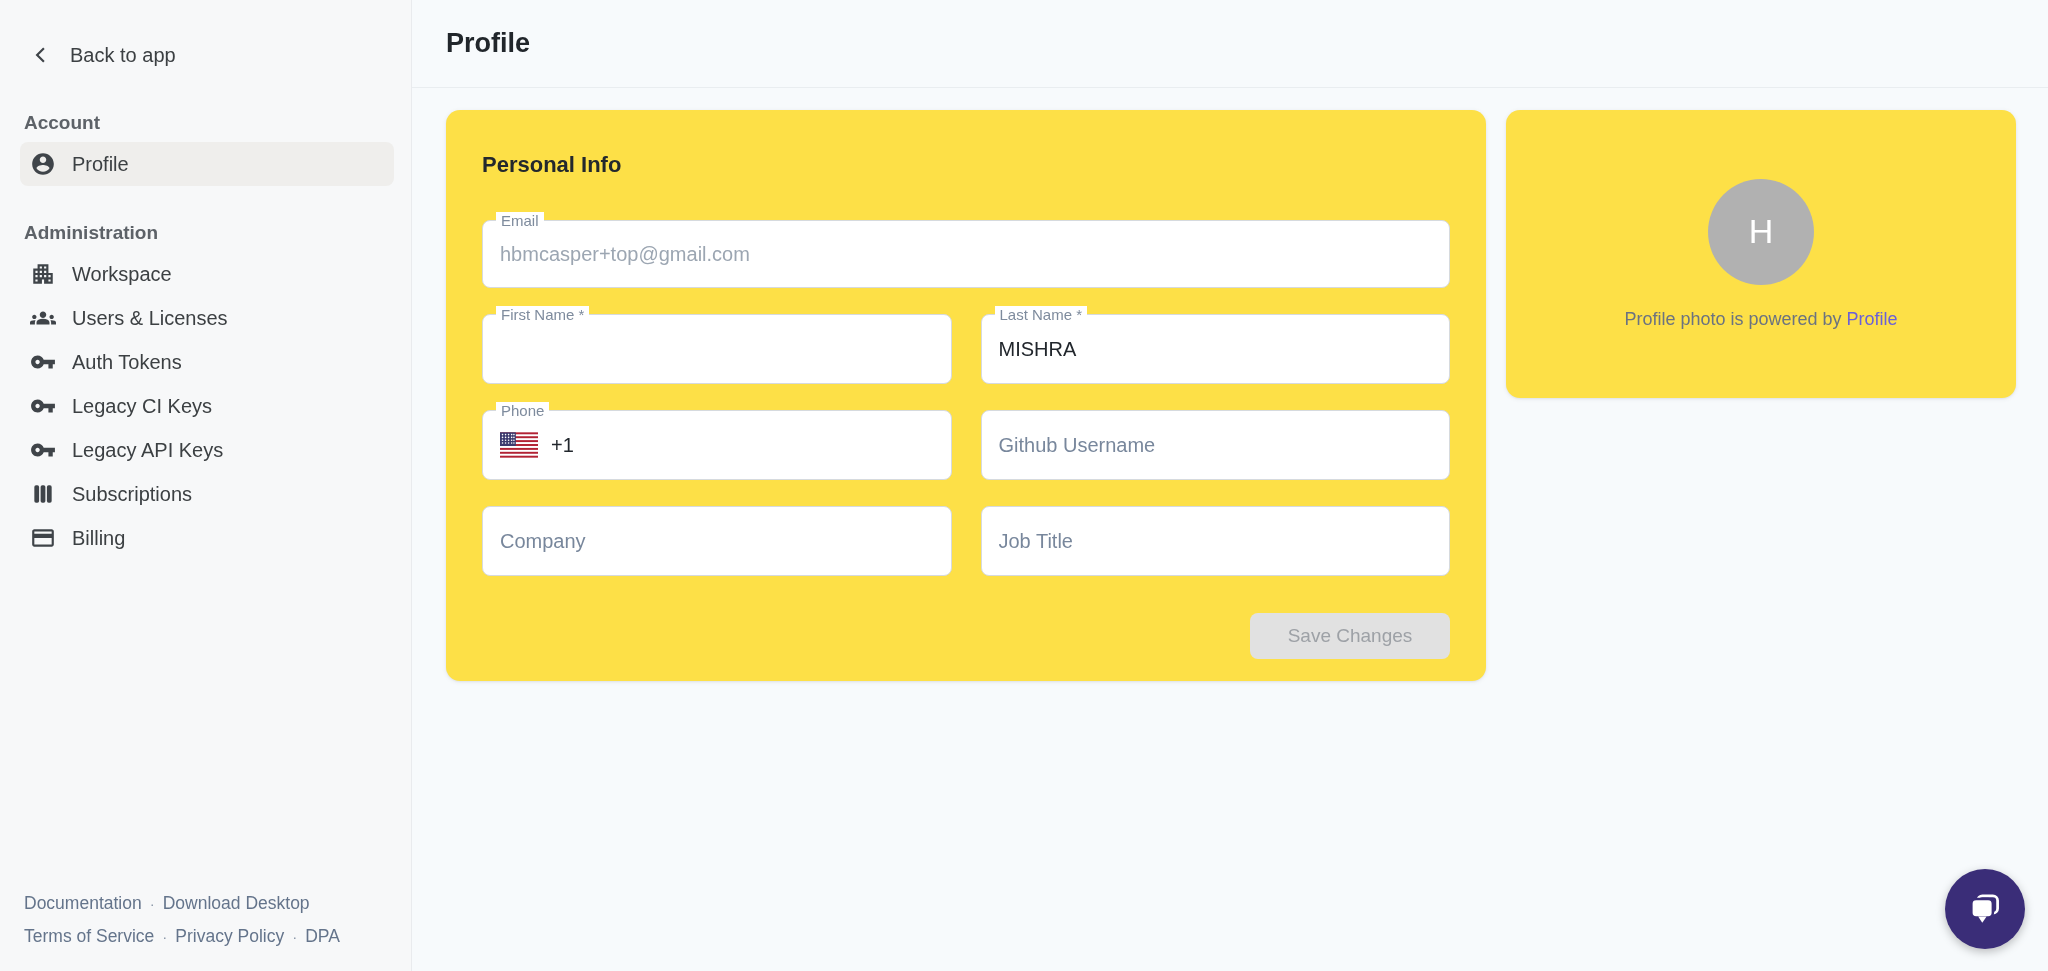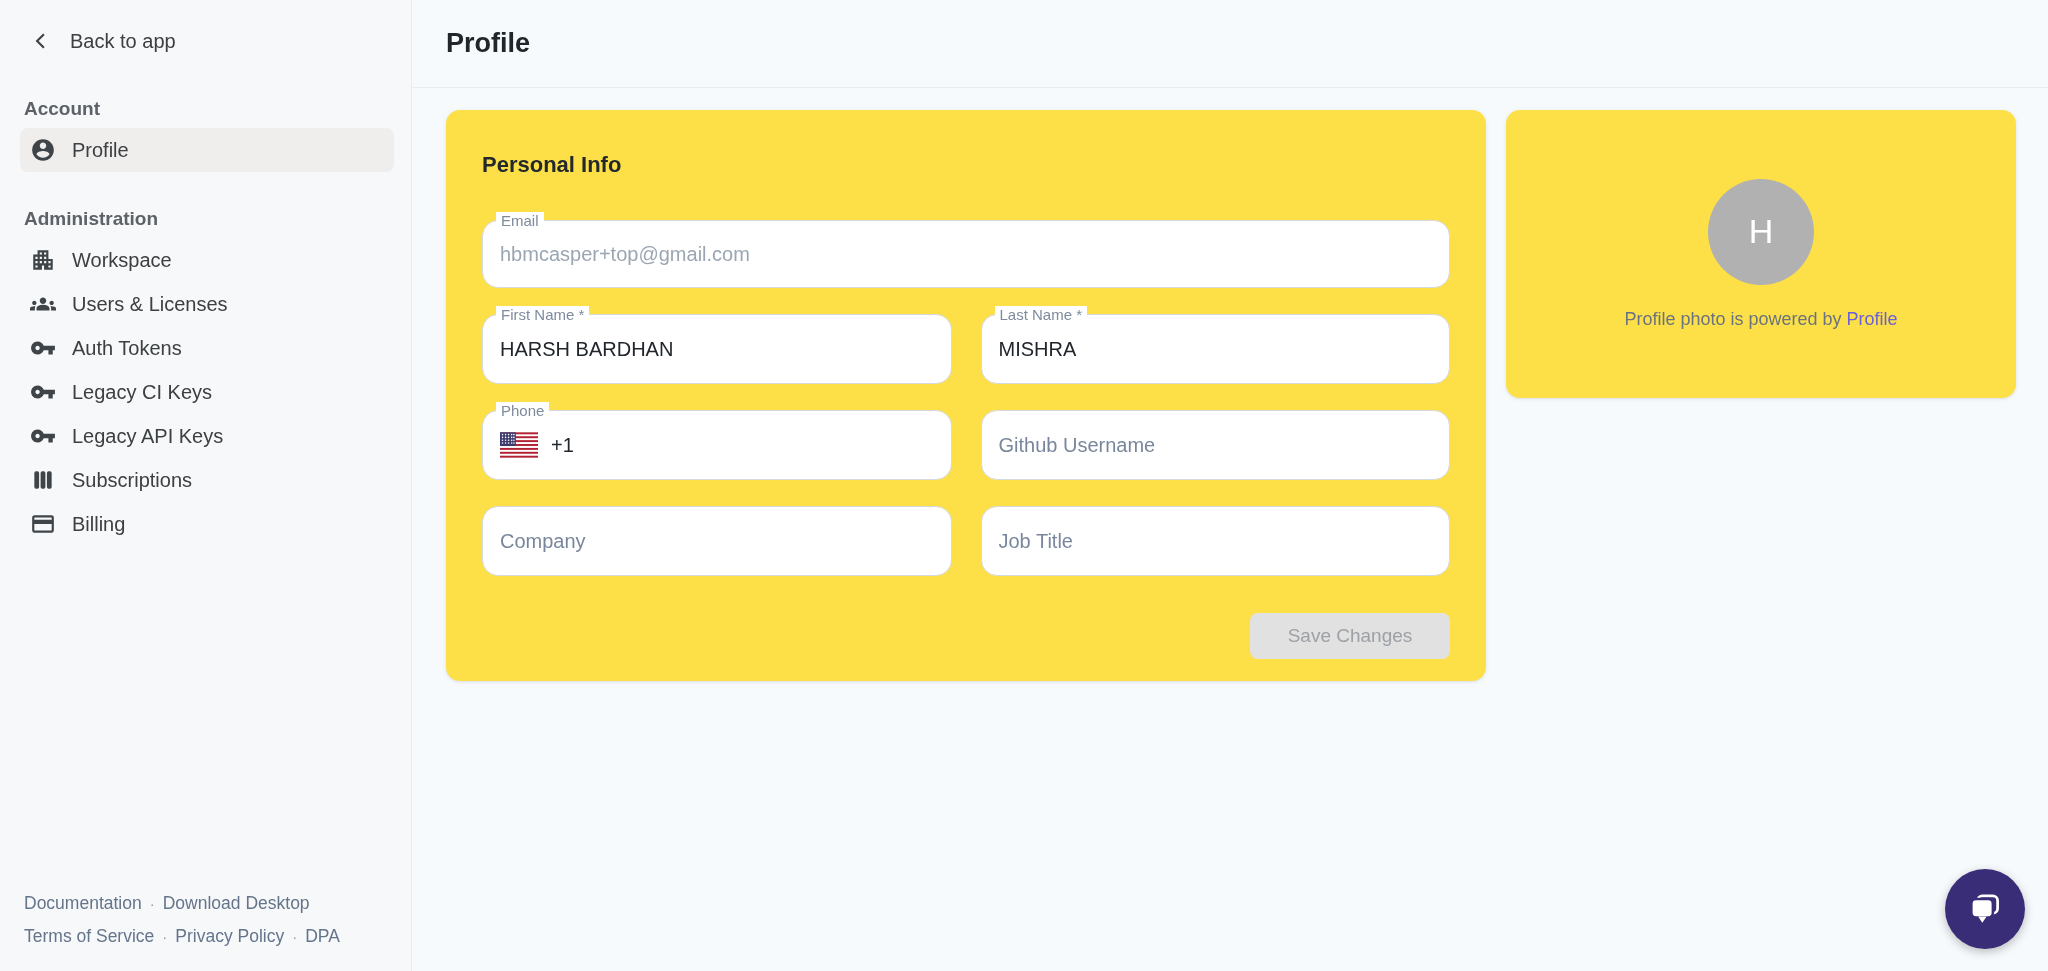--- a/index.html
+++ b/index.html
@@ -18,21 +18,21 @@
     height: 100%;
     background: #f7f8f9;
     border-right: 1px solid #e9ebee;
     position: relative;
     padding-top: 26px;
   }
   .back-row {
     display: flex;
     align-items: center;
     gap: 16px;
-    margin: 0 0 0 28px;
+    margin: 14px 0 0 28px;
     height: 30px;
     cursor: pointer;
     font-size: 20px;
     color: #3c4043;
   }
   .section-label {
     font-size: 19px;
     font-weight: 700;
     color: #5d6268;
     margin: 42px 0 8px 24px;
@@ -87,21 +87,21 @@
     background: #fde047;
     border-radius: 14px;
     box-shadow: 0 1px 2px rgba(0,0,0,.05), 0 1px 5px rgba(16,30,54,.07);
   }
   .personal-card { width: 1040px; height: 571px; padding: 36px; }
   .card-title { font-size: 22px; font-weight: 700; color: #23282d; margin: 6px 0 42px 0; }
 
   .field {
     position: relative;
     border: 1.5px solid #d6dade;
-    border-radius: 16px;
+    border-radius: 8px;
     background: #fff;
     display: flex;
     align-items: center;
     padding: 8px 17px;
     height: 70px;
   }
   .notch-label {
     position: absolute;
     top: -9px;
     left: 13px;
@@ -301,21 +301,20 @@
       <h2 class="card-title">Personal Info</h2>
 
       <div class="field email-field">
         <span class="notch-label">Email</span>
         <input type="text" readonly="" value="hbmcasper+top@gmail.com" style="">
       </div>
 
       <div class="two-col">
         <div class="field">
           <span class="notch-label">First Name *</span>
-          <input type="text" value="HARSH BARDHAN" style="">
         </div>
         <div class="field">
           <span class="notch-label">Last Name *</span>
           <input type="text" value="MISHRA" style="">
         </div>
       </div>
 
       <div class="two-col">
         <div class="field">
           <span class="notch-label">Phone</span>

